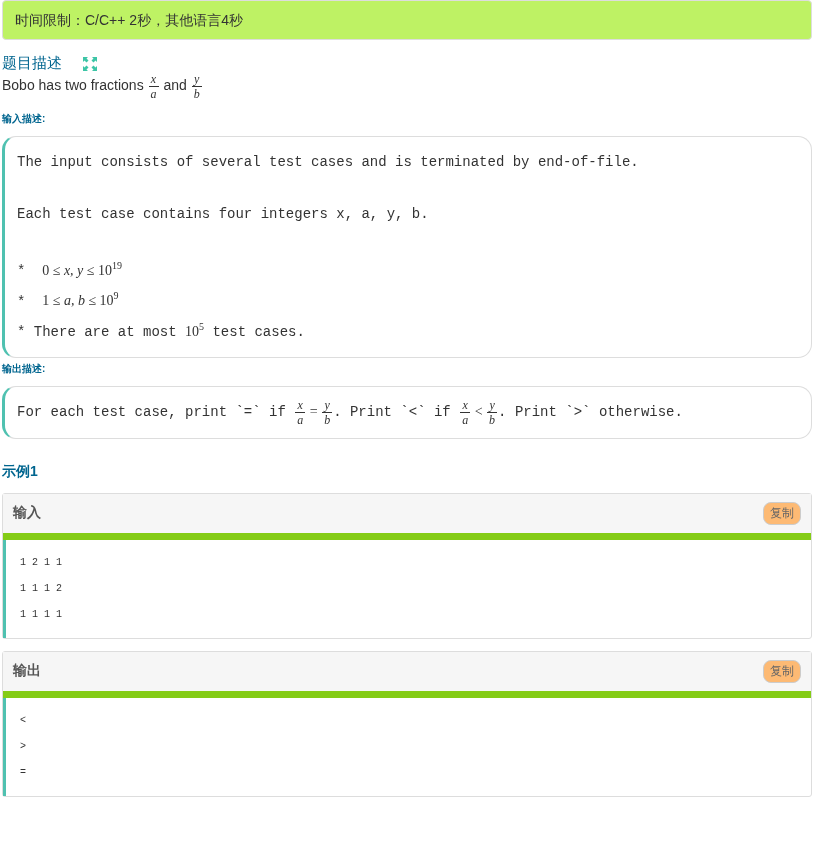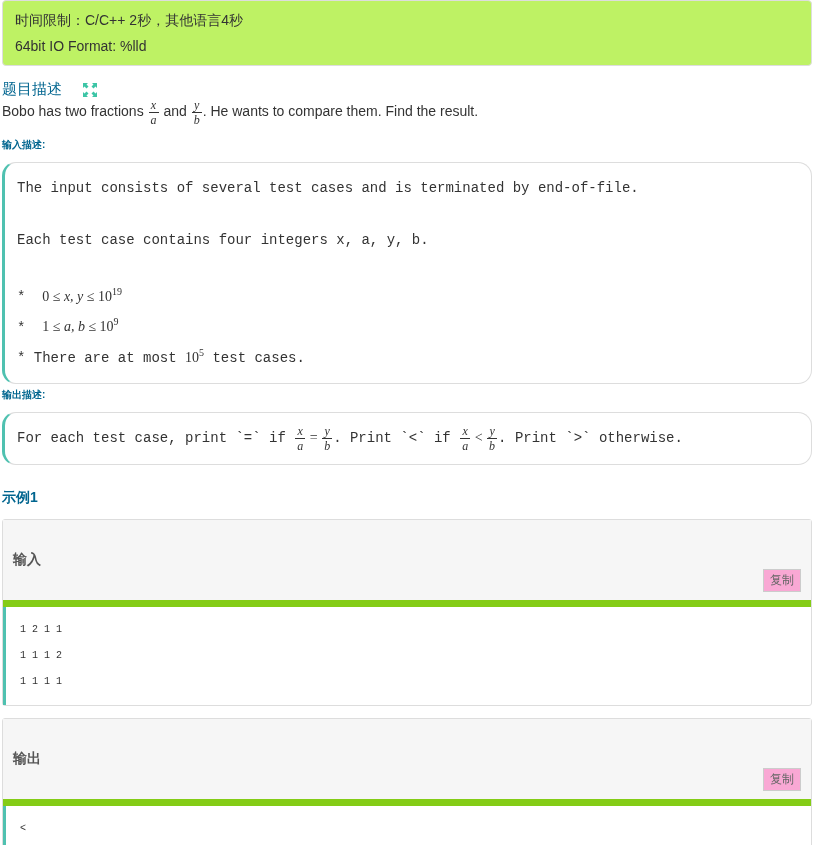--- a/index.html
+++ b/index.html
@@ -64,30 +64,29 @@
     border-bottom: 7px solid #84cc16;
     padding: 8px 10px;
     display: flex;
     justify-content: space-between;
     align-items: center;
     color: #555;
     font-weight: bold;
     font-size: 14px;
   }
   .copy-btn {
-    background: #f9a8d4;
+    background: #fdba74;
     border: 1px solid #ccc;
-    border-radius: 0;
+    border-radius: 8px;
     font-size: 12px;
     color: #666;
     padding: 2px 6px;
     cursor: pointer;
     font-family: inherit;
     font-weight: normal;
-    margin-top: 41px;
   }
   .io-body {
     border-left: 3px solid #4fc1b0;
     padding: 10px 14px;
     font-family: "Courier New", monospace;
     font-size: 10px;
     line-height: 26px;
     white-space: pre;
   }
   .frac {
@@ -106,39 +105,38 @@
     font-family: "Times New Roman", serif;
   }
   .mmath i { font-style: italic; }
   .mmath sup { font-size: 10px; vertical-align: super; }
 </style>
 </head>
 <body>
 
 <div class="limits-box">
   <div>时间限制：C/C++ 2秒，其他语言4秒</div>
-  <div>64bit IO Format: %lld</div>
 </div>
 
 <div class="section-title">
   <span>题目描述</span>
   <span class="fullscreen-icon">
     <svg width="14" height="14" viewBox="0 0 14 14">
       <g fill="#3cc5a6">
         <path d="M0 0 L5 0 L3.5 1.5 L5.5 3.5 L3.5 5.5 L1.5 3.5 L0 5 Z"></path>
         <path d="M14 0 L9 0 L10.5 1.5 L8.5 3.5 L10.5 5.5 L12.5 3.5 L14 5 Z"></path>
         <path d="M0 14 L5 14 L3.5 12.5 L5.5 10.5 L3.5 8.5 L1.5 10.5 L0 9 Z"></path>
         <path d="M14 14 L9 14 L10.5 12.5 L8.5 10.5 L10.5 8.5 L12.5 10.5 L14 9 Z"></path>
       </g>
     </svg>
   </span>
 </div>
 
 <div class="problem-text">
-  <span>Bobo has two fractions </span><span class="frac"><span class="num">x</span><span class="den">a</span></span><span> and </span><span class="frac"><span class="num">y</span><span class="den">b</span></span><span>. He wants to compare them. Find the result.</span>
+  <span>Bobo has two fractions </span><span class="frac"><span class="num">x</span><span class="den">a</span></span><span> and </span><span class="frac"><span class="num">y</span><span class="den">b</span></span>
 </div>
 
 <div class="sub-title">输入描述:</div>
 <div class="desc-box"><span>The input consists of several test cases and is terminated by end-of-file.</span>
 
 <span>Each test case contains four integers x, a, y, b.</span>
 
 *  <span class="mmath"><span>0 ≤ </span><i>x, y</i><span> ≤ 10</span><sup>19</sup></span>
 *  <span class="mmath"><span>1 ≤ </span><i>a, b</i><span> ≤ 10</span><sup>9</sup></span>
 <span>* There are at most </span><span class="mmath"><span>10</span><sup>5</sup></span><span> test cases.</span></div>

